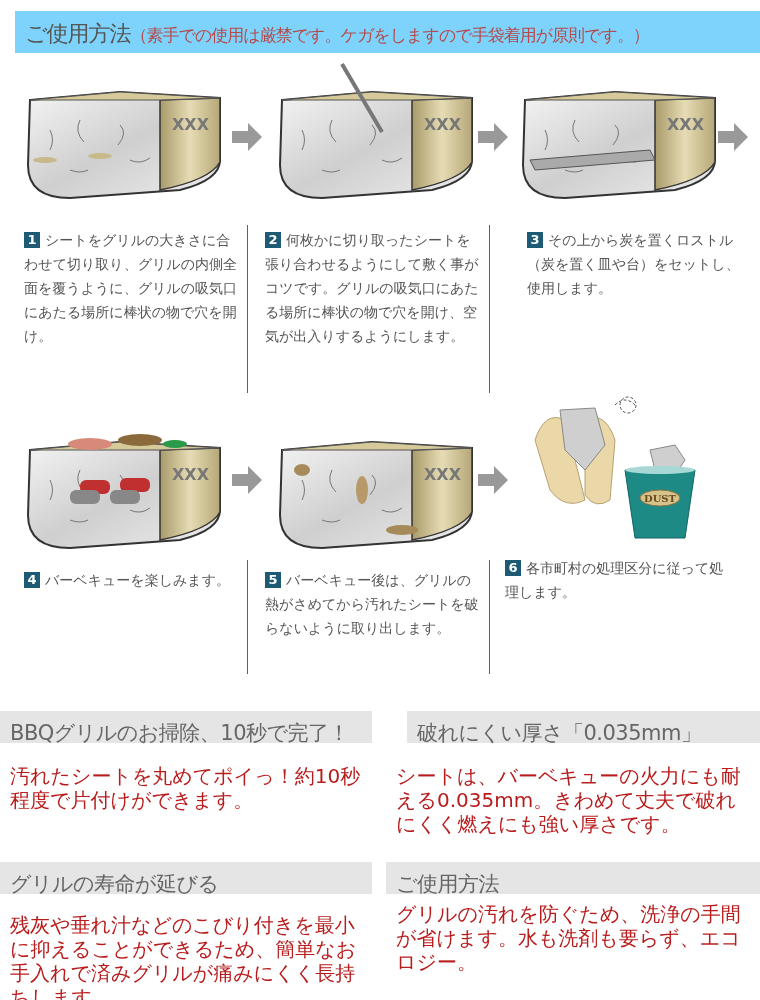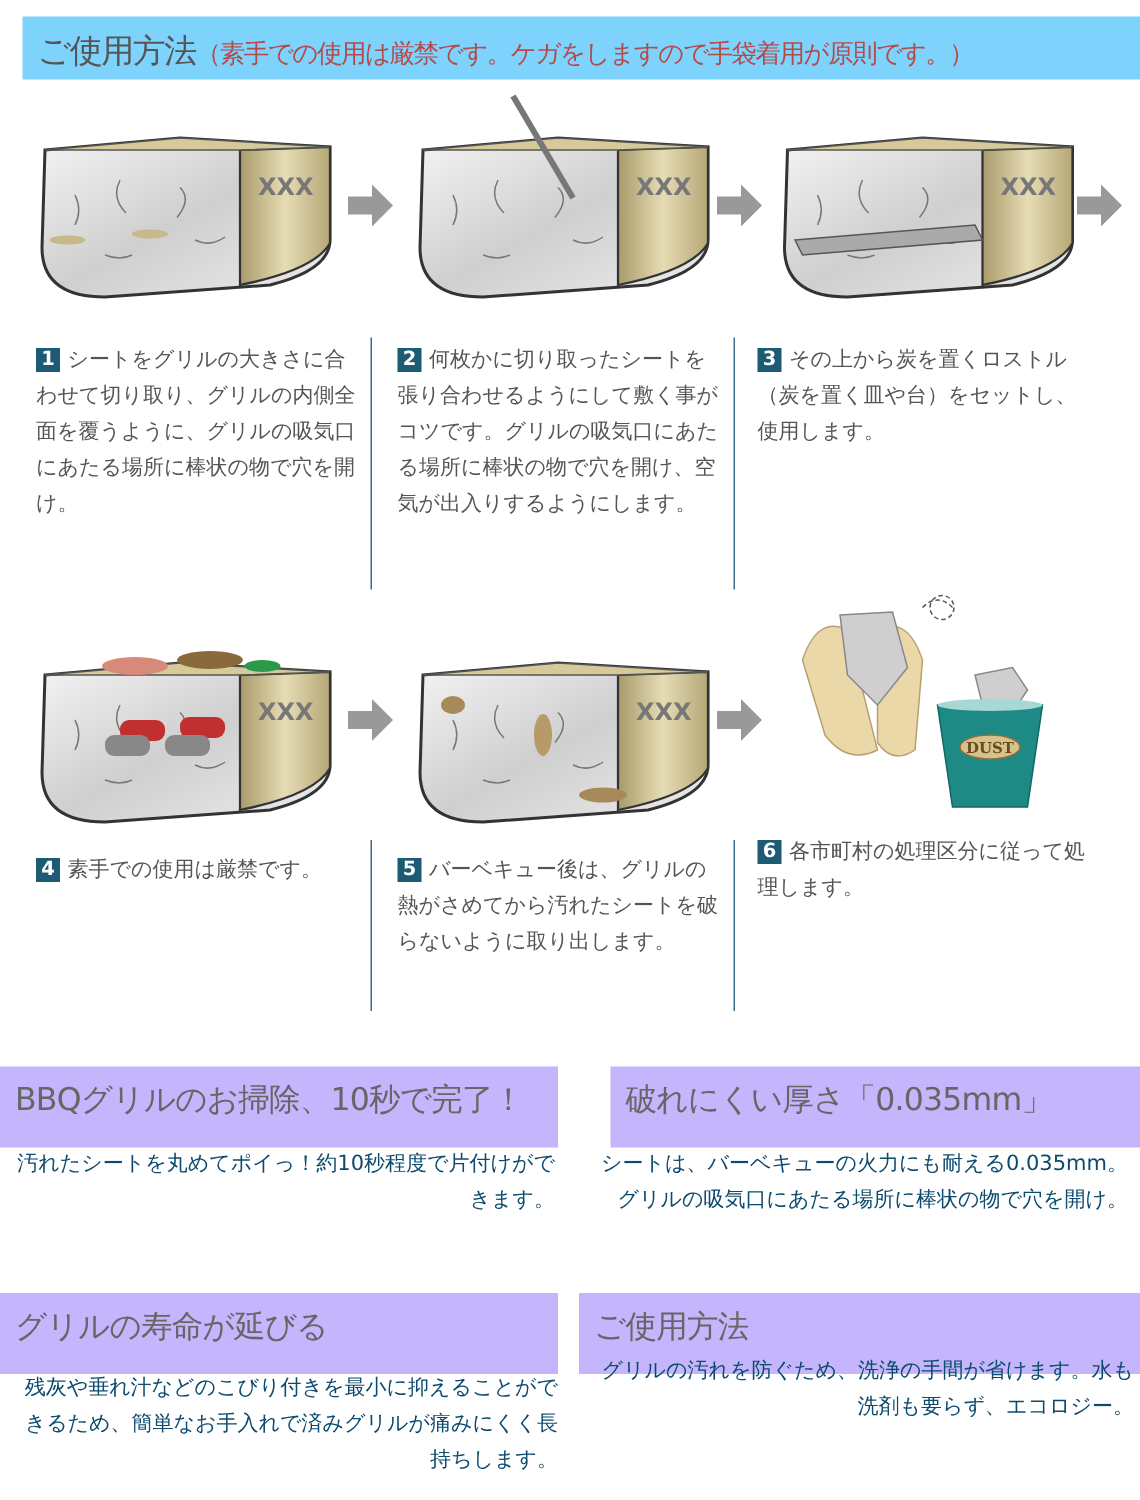--- a/index.html
+++ b/index.html
@@ -8,23 +8,23 @@
   .hdr { position:absolute; left:15px; top:11px; width:760px; height:42px; background:#7dd3fc; }
   .hdr .t { position:absolute; left:10px; top:8px; font-size:22px; color:#555; letter-spacing:-1px; }
   .hdr .n { font-size:17px; color:#b64a4a; letter-spacing:-1px; }
   .illus { position:absolute; }
   .arrow { position:absolute; width:30px; height:28px; }
   .step { position:absolute; font-size:14px; line-height:24px; color:#555; }
   .step .num { display:inline-block; width:16px; height:16px; background:#1d5a74; color:#fff;
                font-size:13px; line-height:16px; text-align:center; font-weight:bold; margin-right:5px; vertical-align:1px; }
   .step .body { display:inline; }
   .vline { position:absolute; width:1px; background:#3a6b8a; }
-  .feat-h { position:absolute; height:54px; background:#c4b5fd; }
+  .feat-h { position:absolute; height:32px; background:#e5e5e5; }
   .feat-h span { position:absolute; left:10px; top:8px; font-size:21px; color:#666; letter-spacing:-0.5px; white-space:nowrap; }
-  .feat-b { position:absolute; font-size:14px; line-height:24px; color:#0c4a6e;text-align:right; }
+  .feat-b { position:absolute; font-size:20px; line-height:24px; color:#b91c1c; }
 </style>
 </head>
 <body>
 
 <div class="hdr">
   <div class="t">
     <span>ご使用方法</span><span class="n">（素手での使用は厳禁です。ケガをしますので手袋着用が原則です。）</span>
   </div>
 </div>
 
@@ -78,21 +78,21 @@
   </svg>
 
 <div class="step" style="left:24px;top:228px;width:220px">
   <span class="num">1</span><span class="body">シートをグリルの大きさに合わせて切り取り、グリルの内側全面を覆うように、グリルの吸気口にあたる場所に棒状の物で穴を開け。</span>
 </div>
 <div class="vline" style="left:247px;top:225px;height:168px"></div>
 <div class="step" style="left:265px;top:228px;width:218px">
   <span class="num">2</span><span class="body">何枚かに切り取ったシートを張り合わせるようにして敷く事がコツです。グリルの吸気口にあたる場所に棒状の物で穴を開け、空気が出入りするようにします。</span>
 </div>
 <div class="vline" style="left:489px;top:225px;height:168px"></div>
-<div class="step" style="left:505px;top:228px;width:220px">
+<div class="step" style="left:527px;top:228px;width:220px">
   <span class="num">3</span><span class="body">その上から炭を置くロストル（炭を置く皿や台）をセットし、使用します。</span>
 </div>
 
 <svg class="illus" style="left:10px;top:420px" width="230" height="130">
     <use href="#grill"></use>
     <ellipse cx="80" cy="24" rx="22" ry="6" fill="#d88a7a"></ellipse>
     <ellipse cx="130" cy="20" rx="22" ry="6" fill="#8a6a3a"></ellipse>
     <ellipse cx="165" cy="24" rx="12" ry="4" fill="#2a9a4a"></ellipse>
     <rect x="70" y="60" width="30" height="14" rx="6" fill="#c03030"></rect>
     <rect x="110" y="58" width="30" height="14" rx="6" fill="#c03030"></rect>
@@ -120,40 +120,40 @@
   <path d="M90 15 q10 -10 20 0" stroke="#555" stroke-dasharray="3,2" fill="none"></path>
   <circle cx="103" cy="15" r="8" fill="none" stroke="#555" stroke-dasharray="3,2"></circle>
   <path d="M125 60 L150 55 L160 70 L150 85 L130 80 Z" fill="#cfcfcf" stroke="#888"></path>
   <path d="M100 80 L170 80 L160 148 L110 148 Z" fill="#1e8a86" stroke="#166"></path>
   <ellipse cx="135" cy="80" rx="35" ry="4" fill="#a8d8d6"></ellipse>
   <ellipse cx="135" cy="108" rx="20" ry="8" fill="#d6c38a" stroke="#8a7040"></ellipse>
   <text x="135" y="112" text-anchor="middle" font-size="10" font-weight="bold" fill="#6a4a20" font-family="DejaVu Serif, serif">DUST</text>
 </svg>
 
 <div class="step" style="left:24px;top:568px;width:225px">
-  <span class="num">4</span><span class="body">素手での使用は厳禁です。</span>
+  <span class="num">4</span><span class="body">バーベキューを楽しみます。</span>
 </div>
 <div class="vline" style="left:247px;top:560px;height:114px"></div>
 <div class="step" style="left:265px;top:568px;width:218px">
   <span class="num">5</span><span class="body">バーベキュー後は、グリルの熱がさめてから汚れたシートを破らないように取り出します。</span>
 </div>
 <div class="vline" style="left:489px;top:560px;height:114px"></div>
 <div class="step" style="left:505px;top:556px;width:220px">
   <span class="num">6</span><span class="body">各市町村の処理区分に従って処理します。</span>
 </div>
 
 <div class="feat-h" style="left:0;top:711px;width:372px">
     <span>BBQグリルのお掃除、10秒で完了！</span>
   </div>
 <div class="feat-b" style="left:10px;top:764px;width:360px">汚れたシートを丸めてポイっ！約10秒程度で片付けができます。</div>
 
 <div class="feat-h" style="left:407px;top:711px;width:374px">
     <span>破れにくい厚さ「0.035mm」</span>
   </div>
-<div class="feat-b" style="left:396px;top:764px;width:356px">シートは、バーベキューの火力にも耐える0.035mm。グリルの吸気口にあたる場所に棒状の物で穴を開け。</div>
+<div class="feat-b" style="left:396px;top:764px;width:356px">シートは、バーベキューの火力にも耐える0.035mm。きわめて丈夫で破れにくく燃えにも強い厚さです。</div>
 
 <div class="feat-h" style="left:0;top:862px;width:372px">
     <span>グリルの寿命が延びる</span>
   </div>
 <div class="feat-b" style="left:10px;top:913px;width:362px">残灰や垂れ汁などのこびり付きを最小に抑えることができるため、簡単なお手入れで済みグリルが痛みにくく長持ちします。</div>
 
 <div class="feat-h" style="left:386px;top:862px;width:374px">
     <span>ご使用方法</span>
   </div>
 <div class="feat-b" style="left:396px;top:902px;width:360px">グリルの汚れを防ぐため、洗浄の手間が省けます。水も洗剤も要らず、エコロジー。</div>

